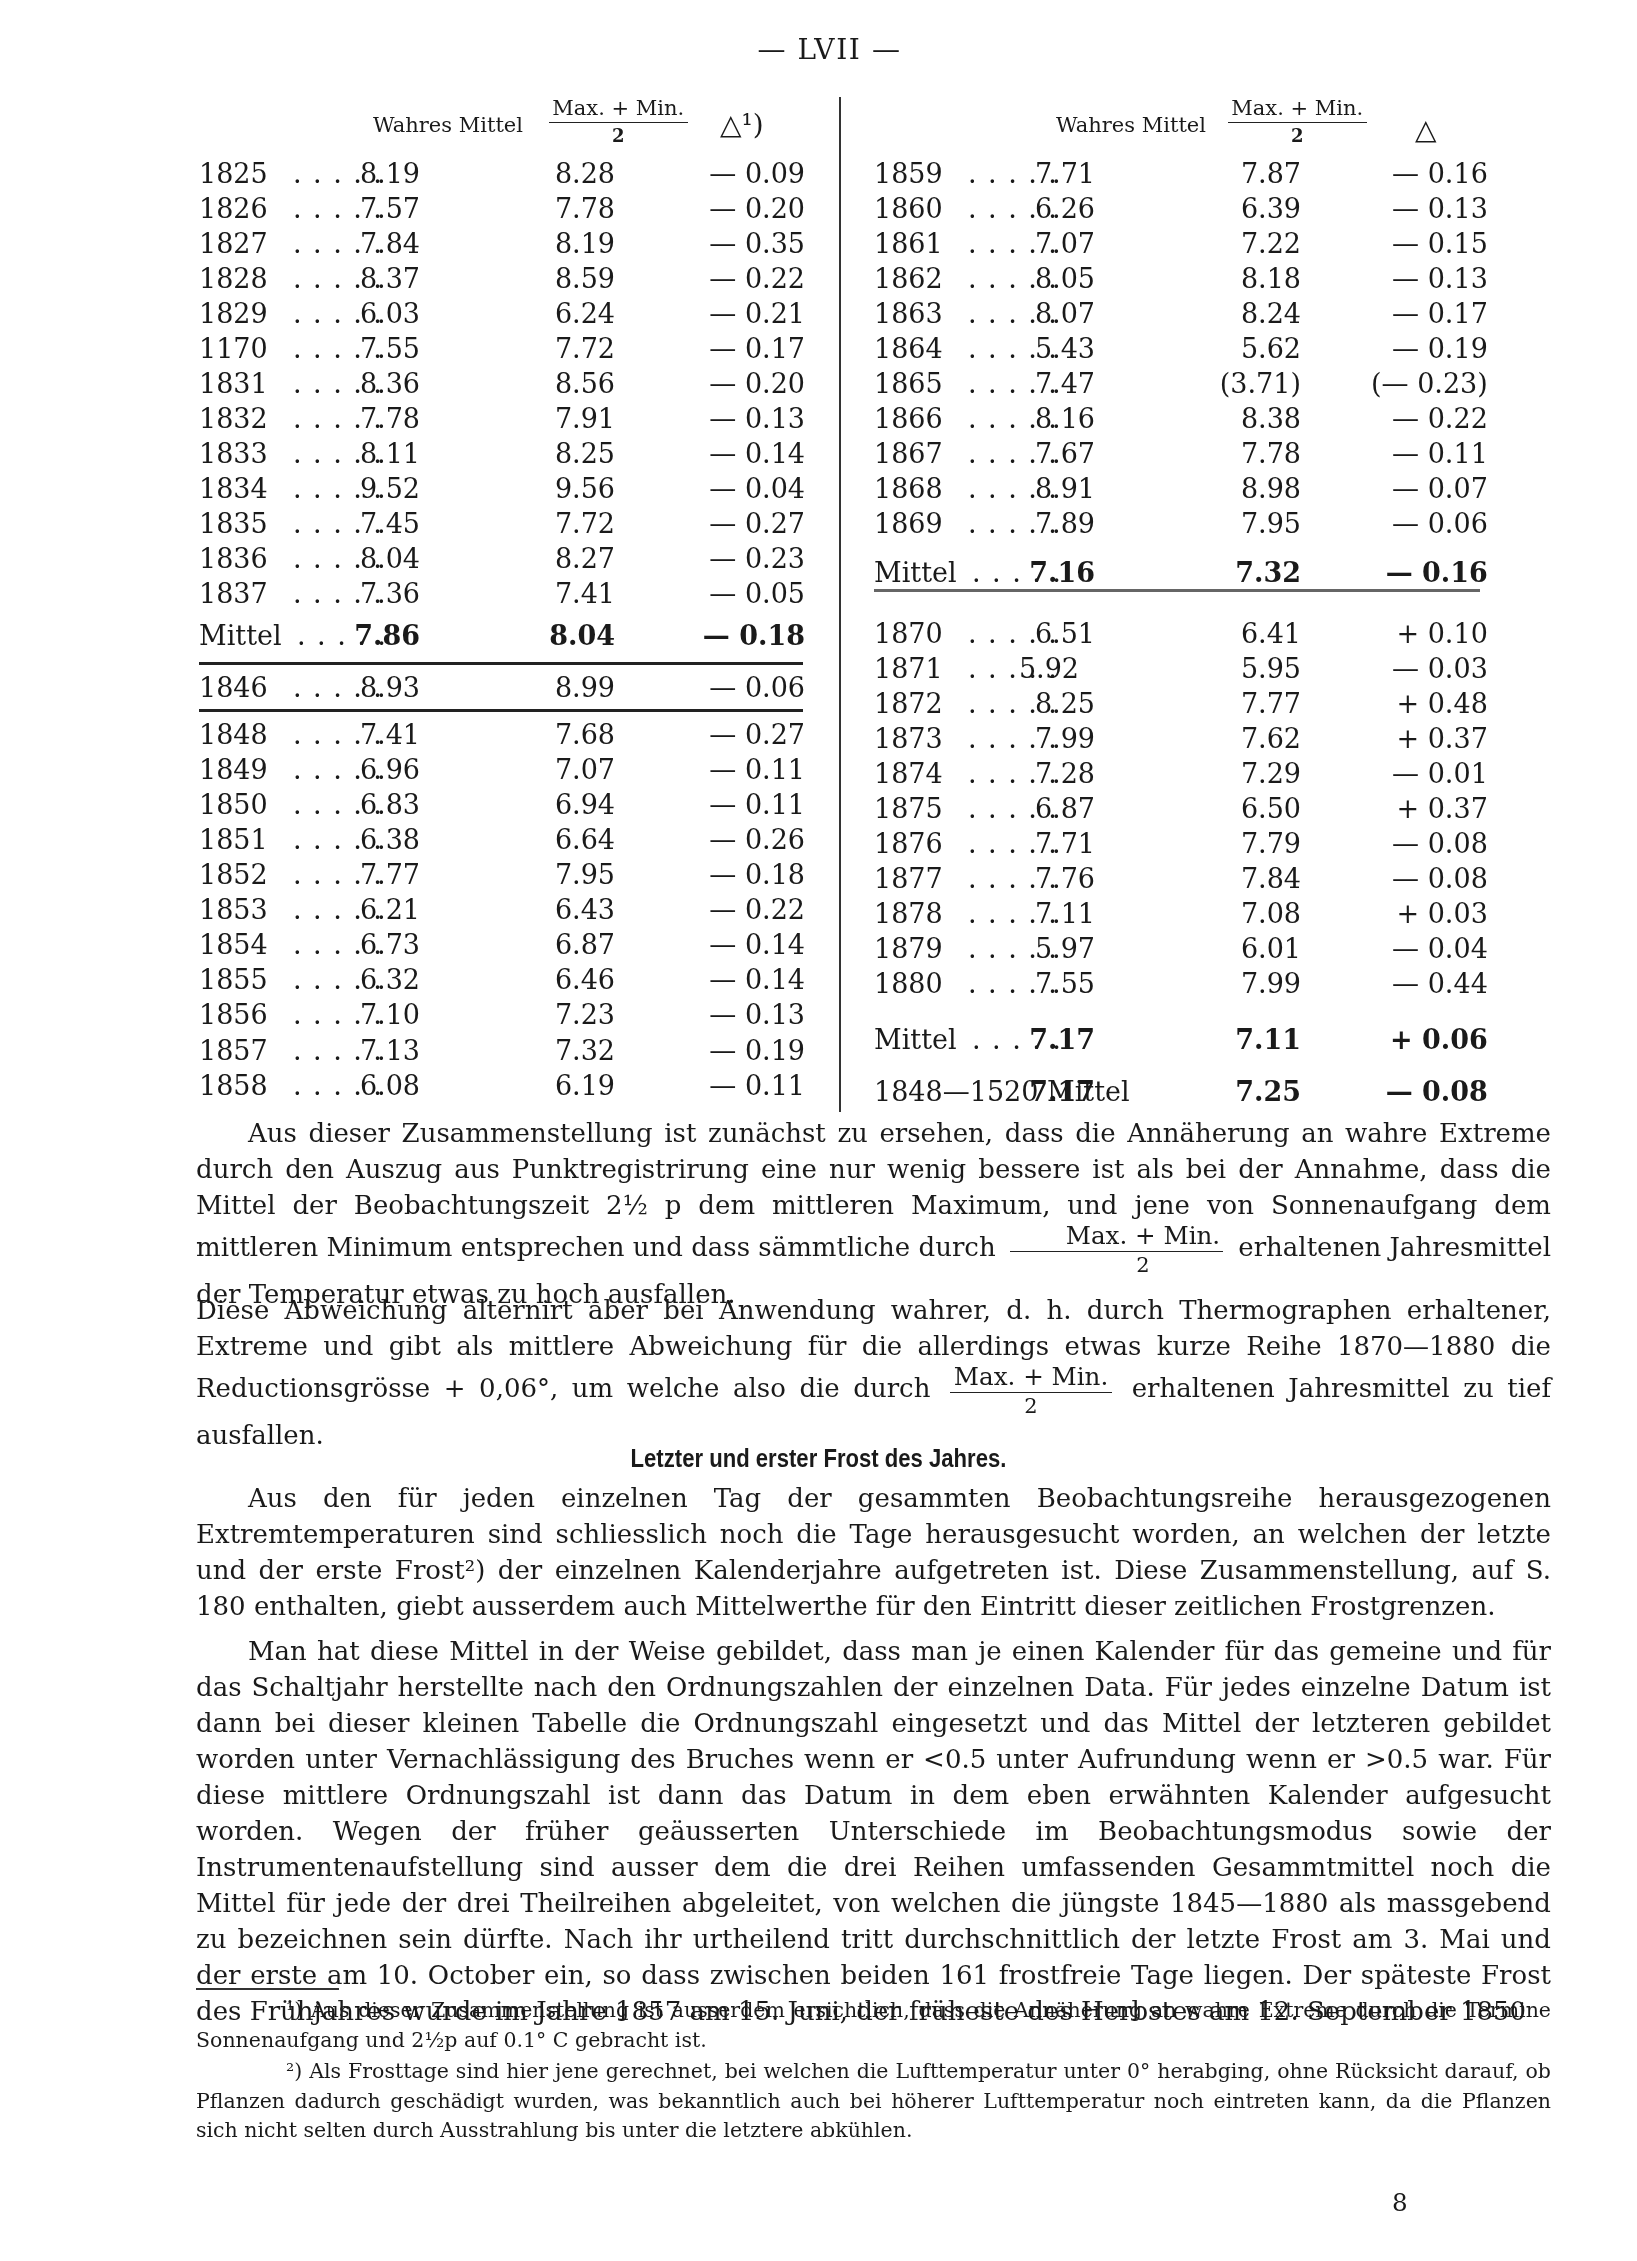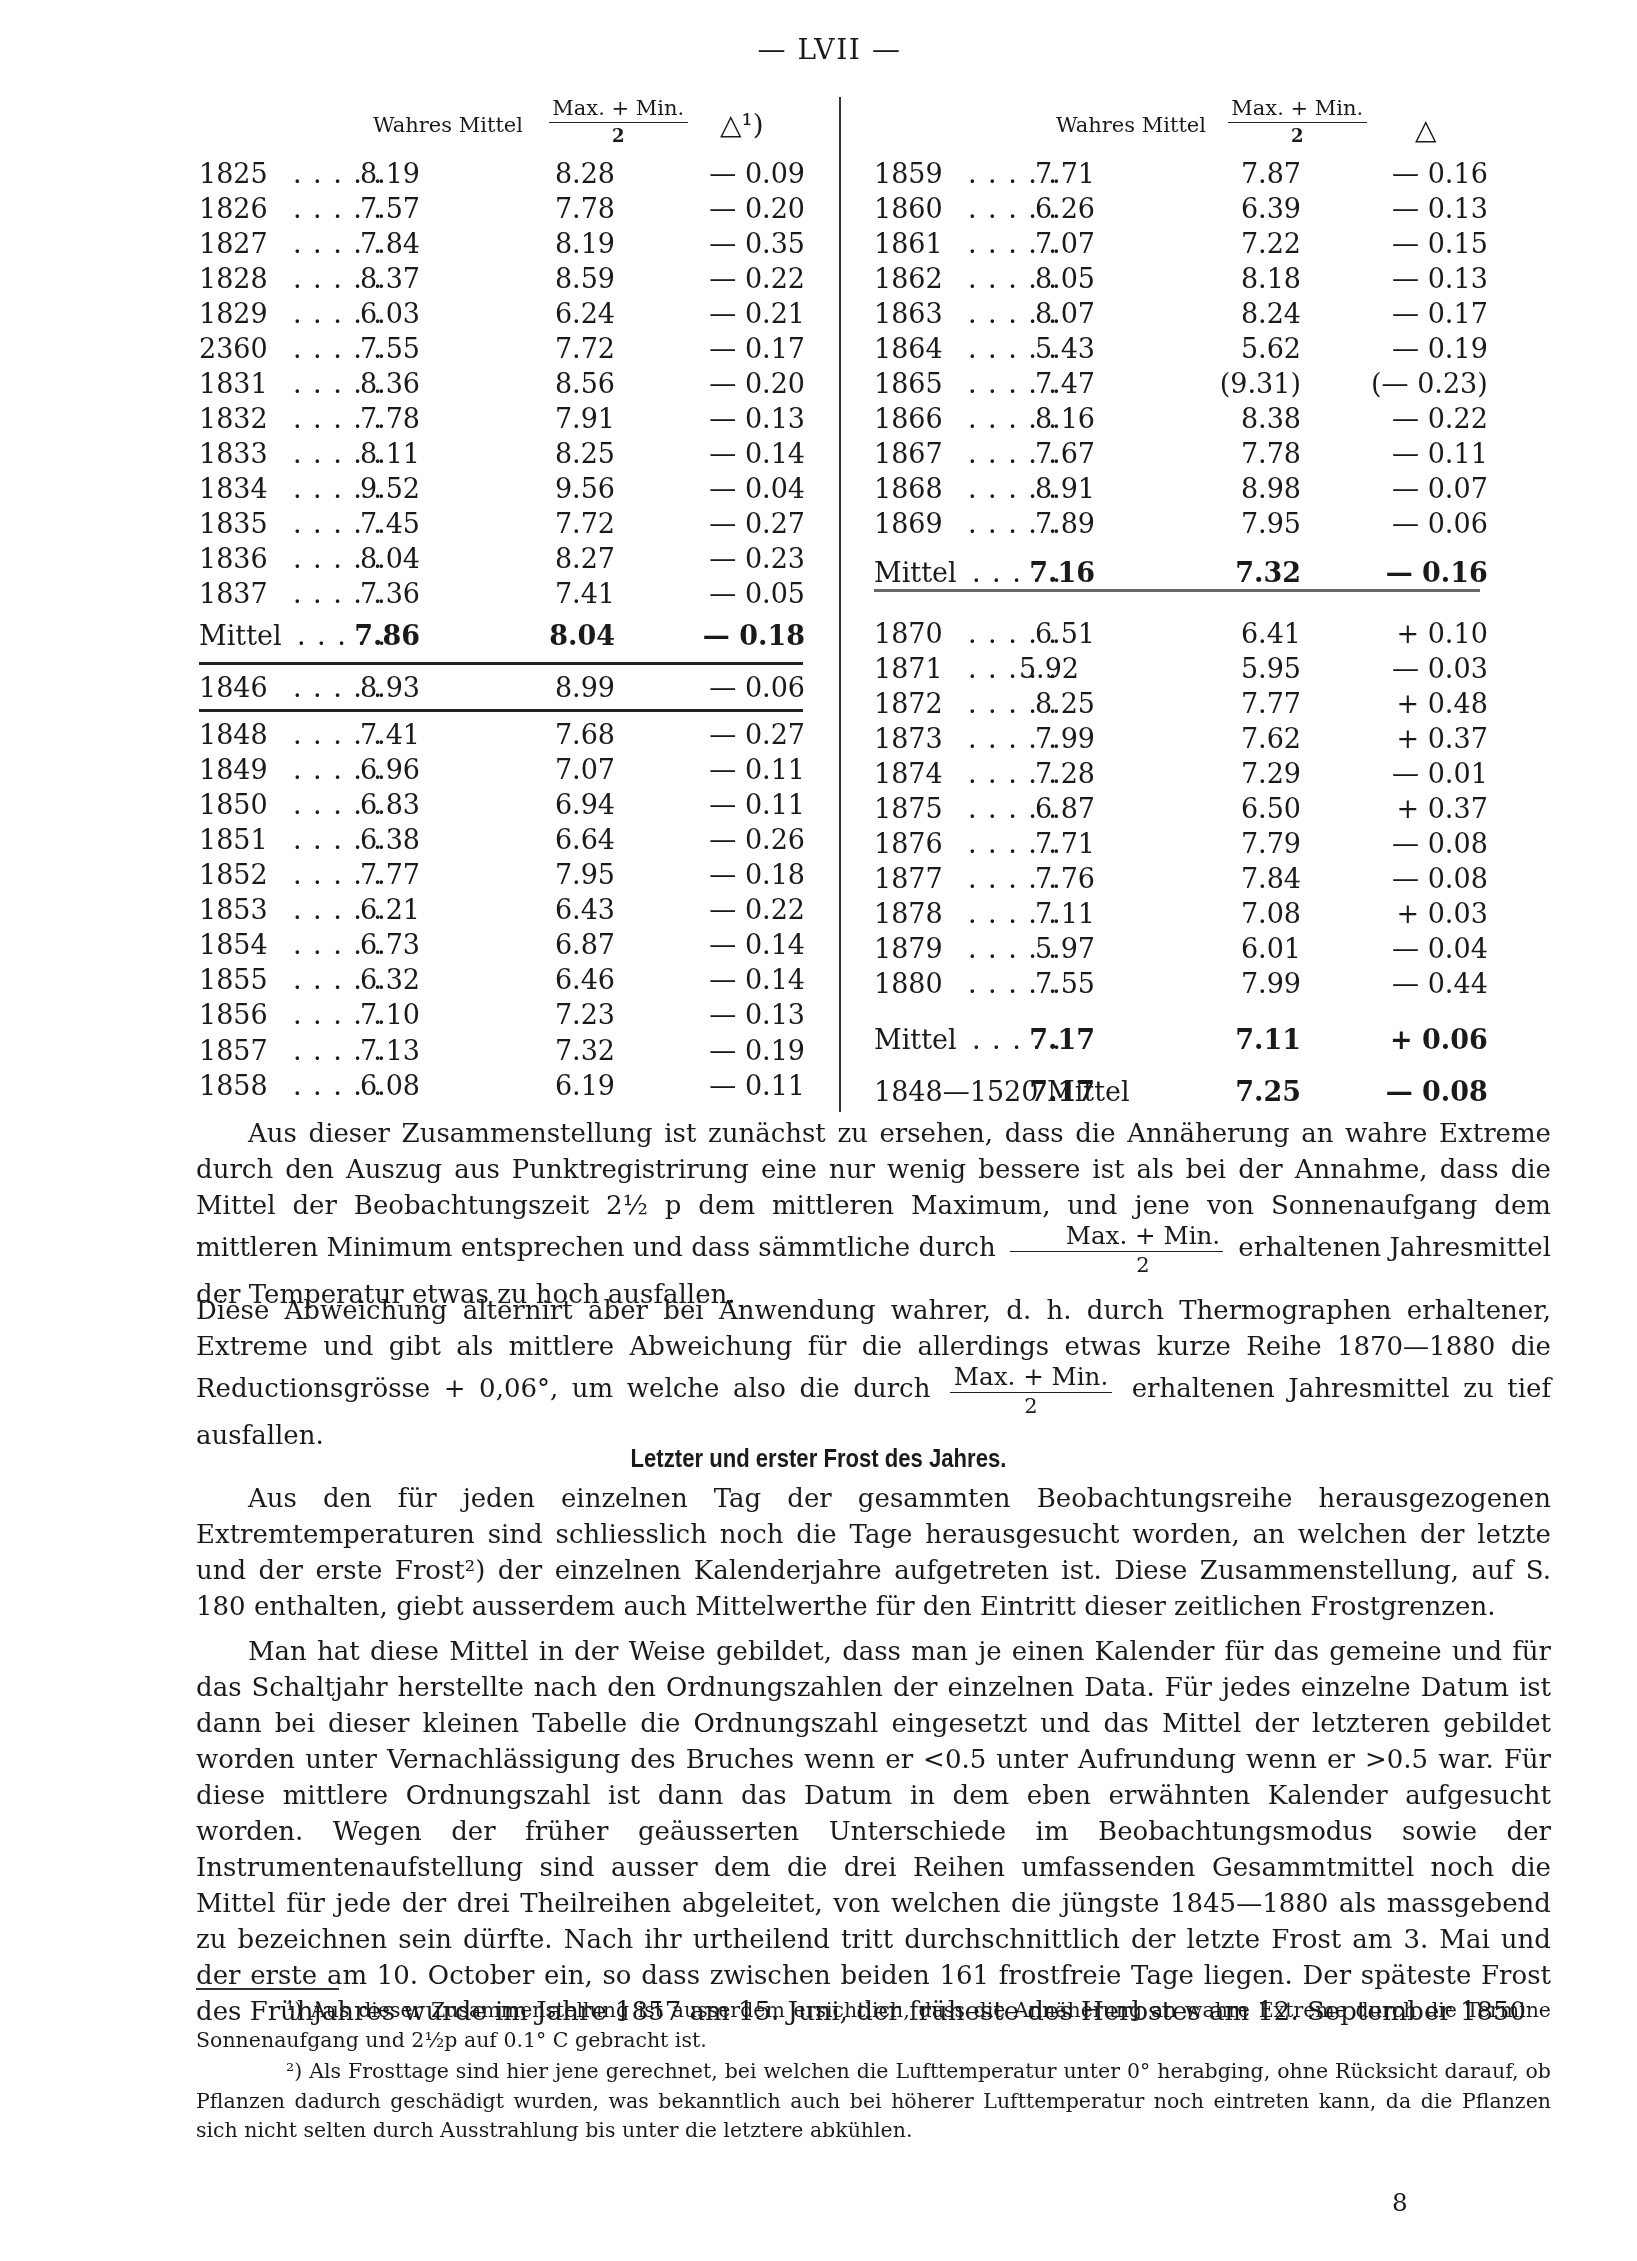--- a/index.html
+++ b/index.html
@@ -83,21 +83,21 @@
       <span class="dots" style="left: 94px; font-weight: normal;">.....</span>
     </div>
     <div class="row" style="top: 296px; width: 606px;">
       <span class="yr" style="left: 0px; font-weight: normal;">1829</span>
       <span class="wm" style="right: 385px;">6.03</span>
       <span class="mx" style="right: 190px;">6.24</span>
       <span class="dl" style="right: 0px;">— 0.21</span>
       <span class="dots" style="left: 94px; font-weight: normal;">.....</span>
     </div>
     <div class="row" style="top: 331px; width: 606px;">
-      <span class="yr" style="left: 0px; font-weight: normal;">2360</span>
+      <span class="yr" style="left: 0px; font-weight: normal;">1170</span>
       <span class="wm" style="right: 385px;">7.55</span>
       <span class="mx" style="right: 190px;">7.72</span>
       <span class="dl" style="right: 0px;">— 0.17</span>
       <span class="dots" style="left: 94px; font-weight: normal;">.....</span>
     </div>
     <div class="row" style="top: 366px; width: 606px;">
       <span class="yr" style="left: 0px; font-weight: normal;">1831</span>
       <span class="wm" style="right: 385px;">8.36</span>
       <span class="mx" style="right: 190px;">8.56</span>
       <span class="dl" style="right: 0px;">— 0.20</span>
@@ -276,21 +276,21 @@
     <div class="row" style="top: 331px; width: 622px;">
       <span class="yr" style="left: 0px; font-weight: normal;">1864</span>
       <span class="wm" style="right: 401px;">5.43</span>
       <span class="mx" style="right: 195px;">5.62</span>
       <span class="dl" style="right: 8.2px;">— 0.19</span>
       <span class="dots" style="left: 94px; font-weight: normal;">.....</span>
     </div>
     <div class="row" style="top: 366px; width: 622px;">
       <span class="yr" style="left: 0px; font-weight: normal;">1865</span>
       <span class="wm" style="right: 401px;">7.47</span>
-      <span class="mx" style="right: 195px;">(9.31)</span>
+      <span class="mx" style="right: 195px;">(3.71)</span>
       <span class="dl" style="right: 8.2px;">(— 0.23)</span>
       <span class="dots" style="left: 94px; font-weight: normal;">.....</span>
     </div>
     <div class="row" style="top: 401px; width: 622px;">
       <span class="yr" style="left: 0px; font-weight: normal;">1866</span>
       <span class="wm" style="right: 401px;">8.16</span>
       <span class="mx" style="right: 195px;">8.38</span>
       <span class="dl" style="right: 8.2px;">— 0.22</span>
       <span class="dots" style="left: 94px; font-weight: normal;">.....</span>
     </div>

